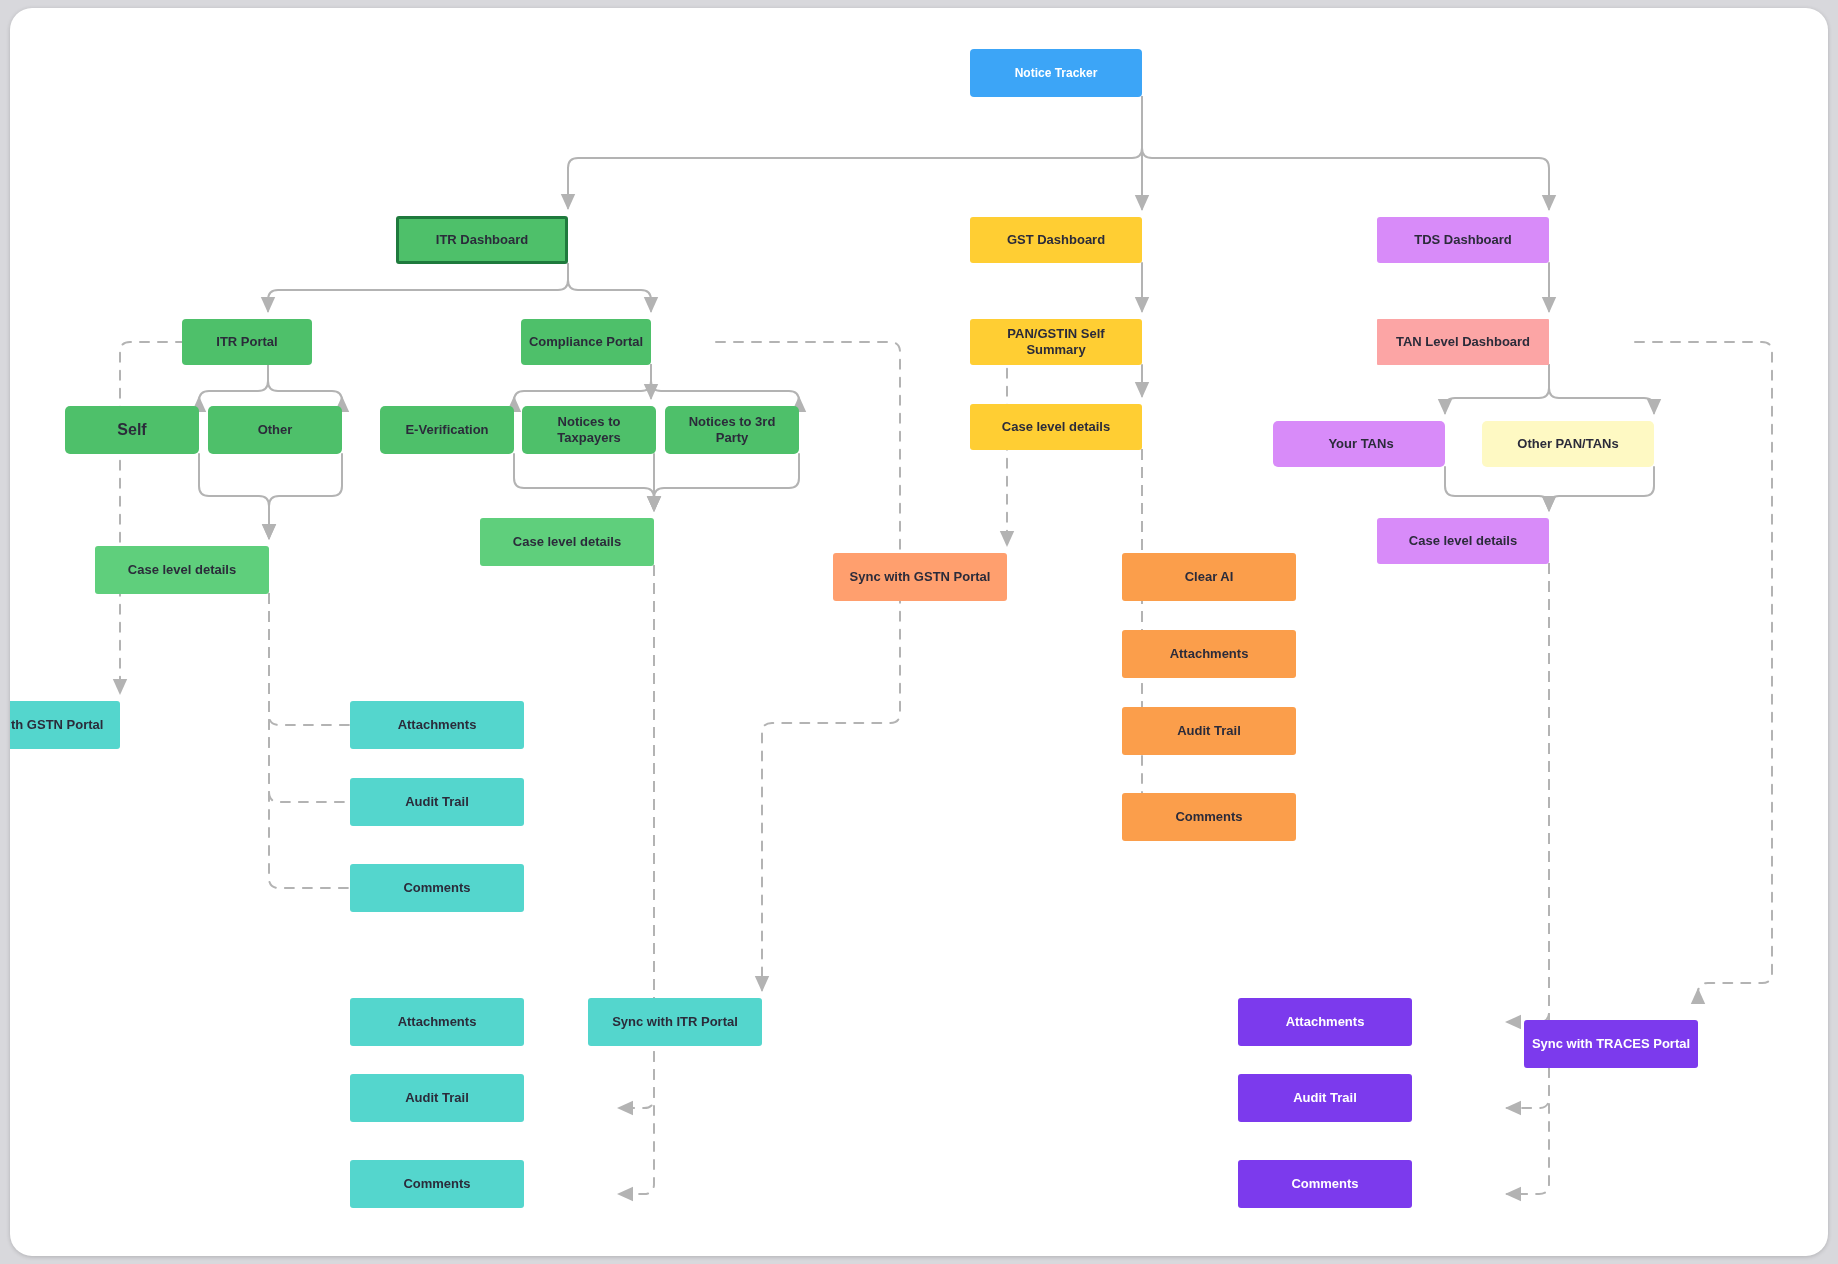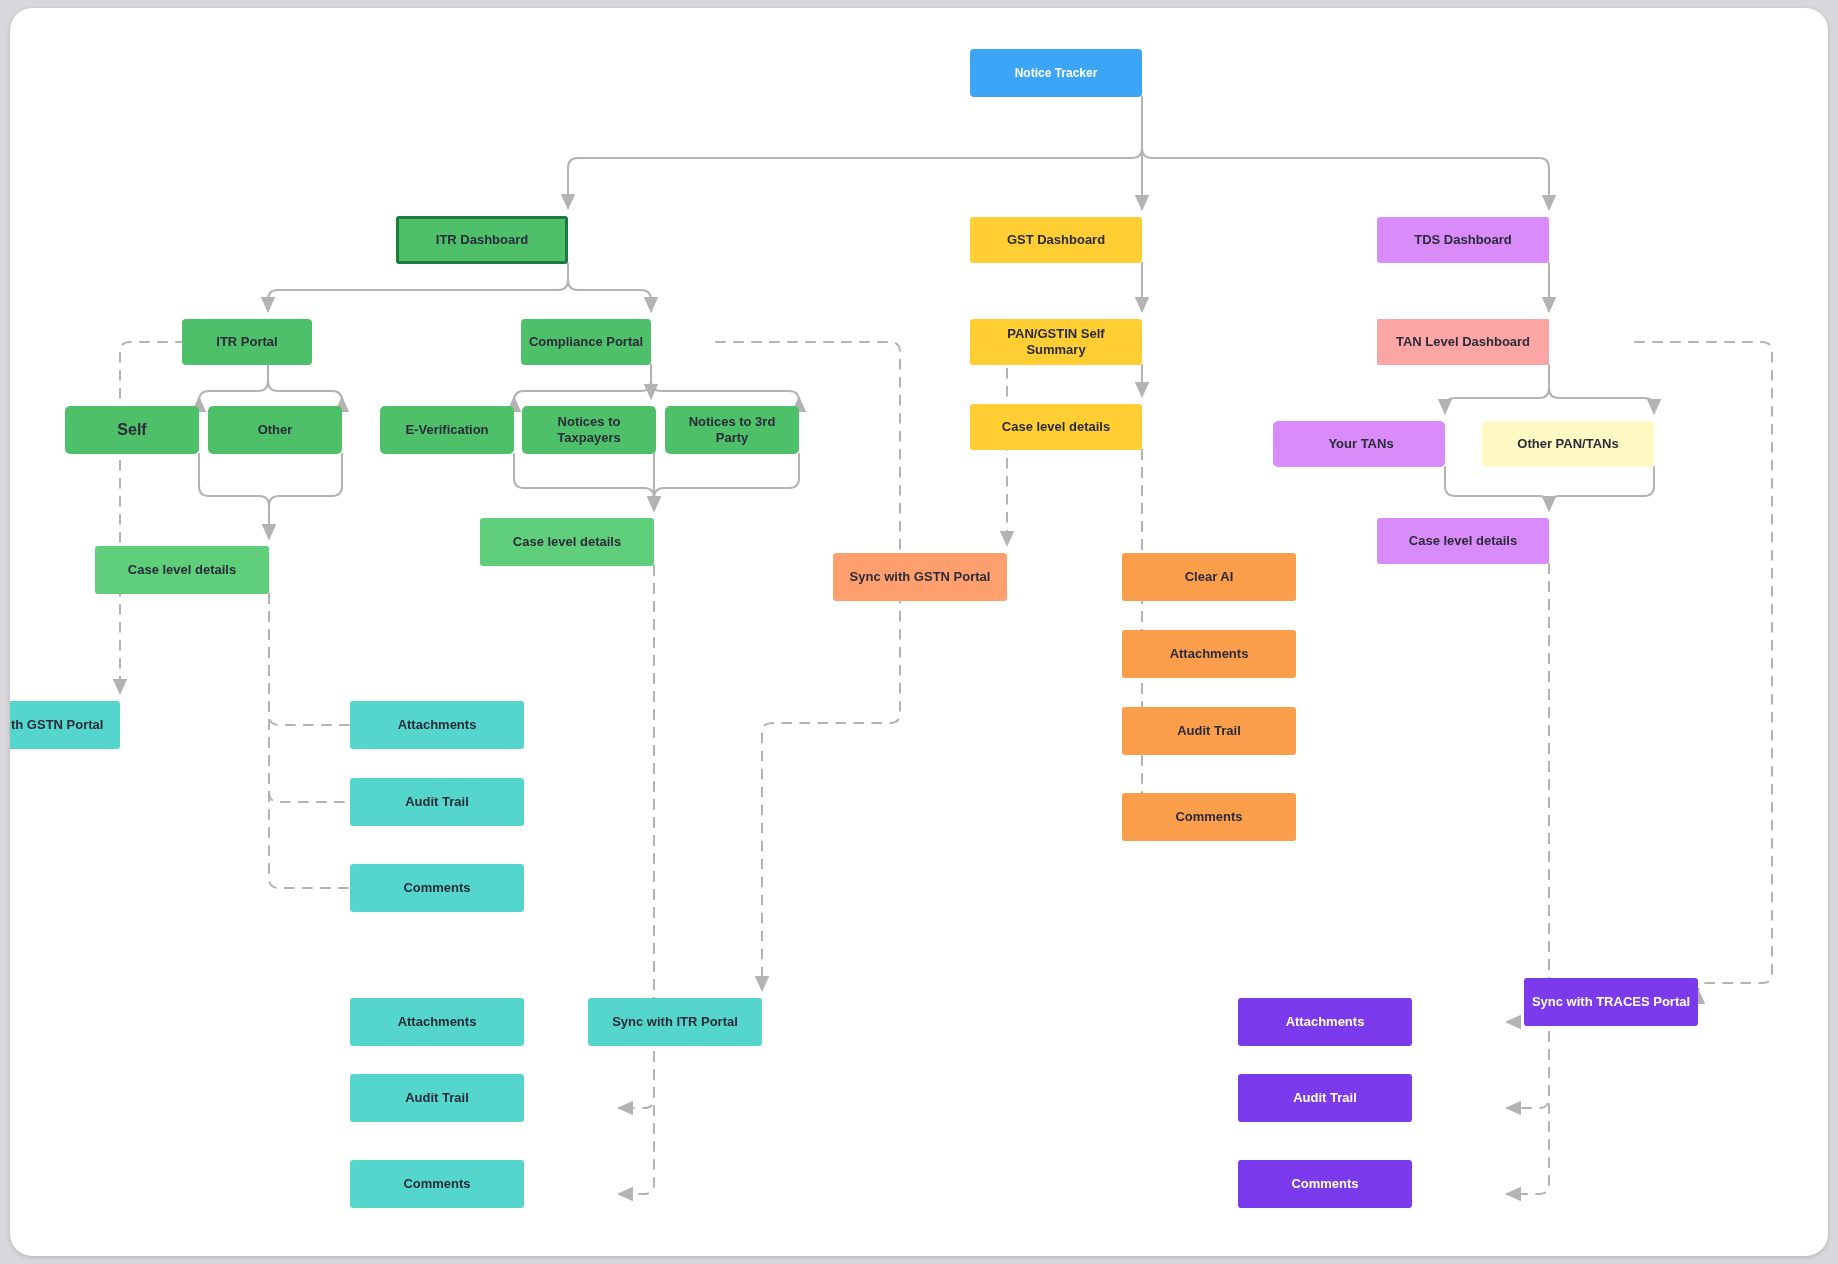--- a/index.html
+++ b/index.html
@@ -161,17 +161,17 @@
       </div>
       <div class="node" style="left: 1228px; top: 990px; width: 174px; height: 48px; background: rgb(124, 58, 237); color: rgb(255, 255, 255); font-size: 13px; border-radius: 3px;">
         <span>Attachments</span>
       </div>
       <div class="node" style="left: 1228px; top: 1066px; width: 174px; height: 48px; background: rgb(124, 58, 237); color: rgb(255, 255, 255); font-size: 13px; border-radius: 3px;">
         <span>Audit Trail</span>
       </div>
       <div class="node" style="left: 1228px; top: 1152px; width: 174px; height: 48px; background: rgb(124, 58, 237); color: rgb(255, 255, 255); font-size: 13px; border-radius: 3px;">
         <span>Comments</span>
       </div>
-      <div class="node" style="left: 1514px; top: 970px; width: 174px; height: 48px; background: rgb(124, 58, 237); color: rgb(255, 255, 255); font-size: 13px; border-radius: 3px;">
+      <div class="node" style="left: 1514px; top: 1012px; width: 174px; height: 48px; background: rgb(124, 58, 237); color: rgb(255, 255, 255); font-size: 13px; border-radius: 3px;">
         <span>Sync with TRACES Portal</span>
       </div>
     </div>
 </div>
 
 </body></html>

